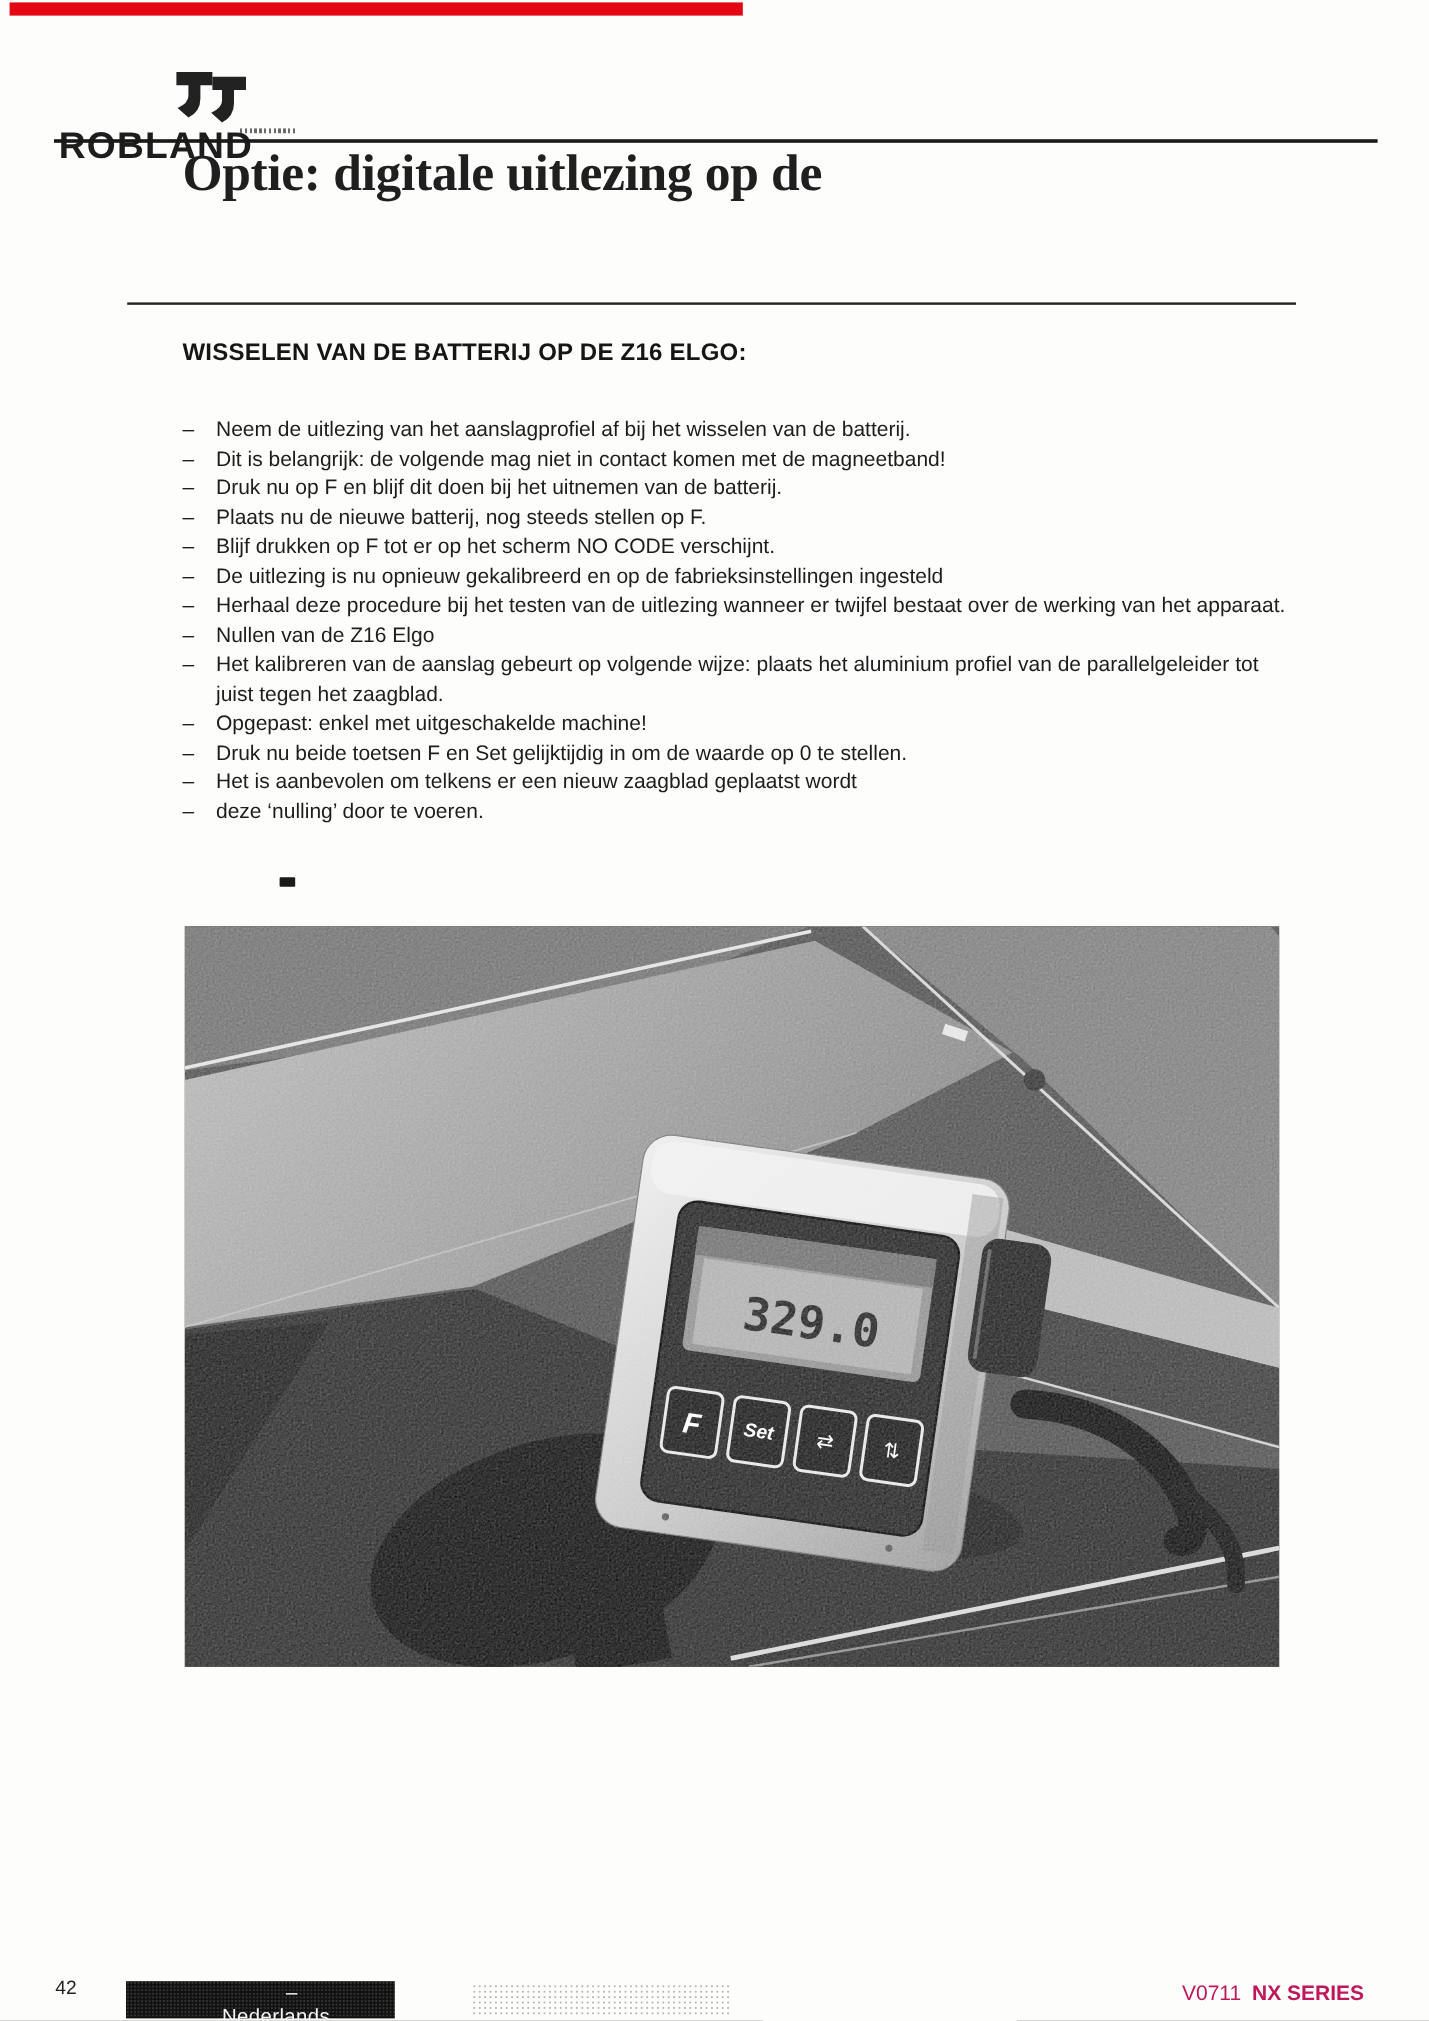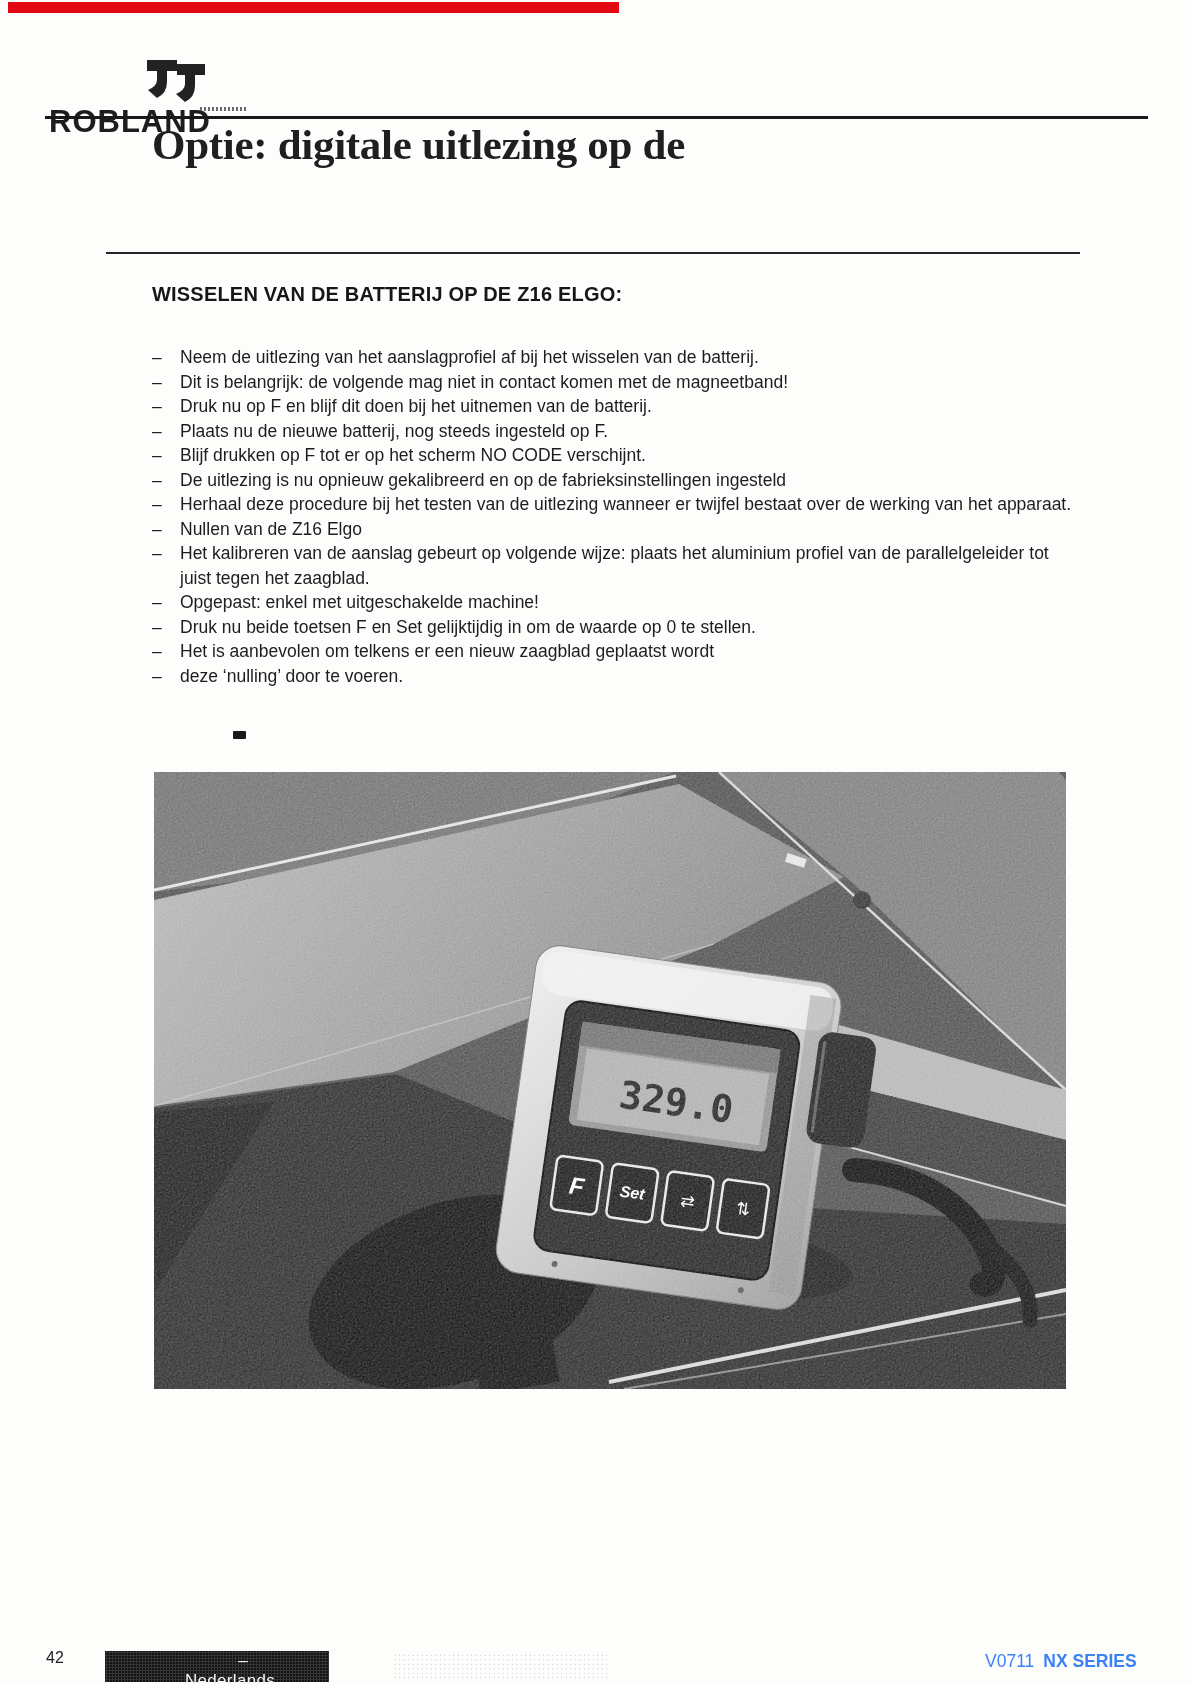--- a/index.html
+++ b/index.html
@@ -48,21 +48,21 @@
   .page-number{left:46px;top:1649px;font-size:16px;color:#222;}
   .lang-box{left:105px;top:1651px;width:224px;height:31px;background:#121212;color:#f4f4f4;
     display:flex;align-items:center;font-size:17px;
     background-image:radial-gradient(rgba(255,255,255,0.15) 1px, transparent 1.1px);
     background-size:3px 3px;}
   .lang-box .lang-dash{margin-left:52px;}
   .lang-box .lang-label{margin-left:26px;letter-spacing:0.3px;}
   .speckle-box{left:393px;top:1653px;width:215px;height:27px;
     background-image:radial-gradient(#a8a8a8 0.8px, transparent 0.9px);
     background-size:4.5px 4.5px;opacity:0.85;}
-  .version-area{left:985px;top:1651px;font-size:17.5px;color:#3b82f6;white-space:nowrap;}
+  .version-area{left:985px;top:1651px;font-size:17.5px;color:#be185d;white-space:nowrap;}
   .version-area .series{font-weight:bold;margin-left:9px;}
 </style>
 </head>
 <body>
 
 <div class="page">
 
   <div class="abs red-bar" style="background: rgb(227, 6, 19);"></div>
 
   <div class="abs logo">
@@ -92,21 +92,21 @@
       <li>
         <span class="dash">–</span>
         <span class="li-text">Dit is belangrijk: de volgende mag niet in contact komen met de magneetband!</span>
       </li>
       <li>
         <span class="dash">–</span>
         <span class="li-text">Druk nu op F en blijf dit doen bij het uitnemen van de batterij.</span>
       </li>
       <li>
         <span class="dash">–</span>
-        <span class="li-text">Plaats nu de nieuwe batterij, nog steeds ingesteld op F.</span>
+        <span class="li-text">Plaats nu de nieuwe batterij, nog steeds stellen op F.</span>
       </li>
       <li>
         <span class="dash">–</span>
         <span class="li-text">Blijf drukken op F tot er op het scherm NO CODE verschijnt.</span>
       </li>
       <li>
         <span class="dash">–</span>
         <span class="li-text">De uitlezing is nu opnieuw gekalibreerd en op de fabrieksinstellingen ingesteld</span>
       </li>
       <li>

